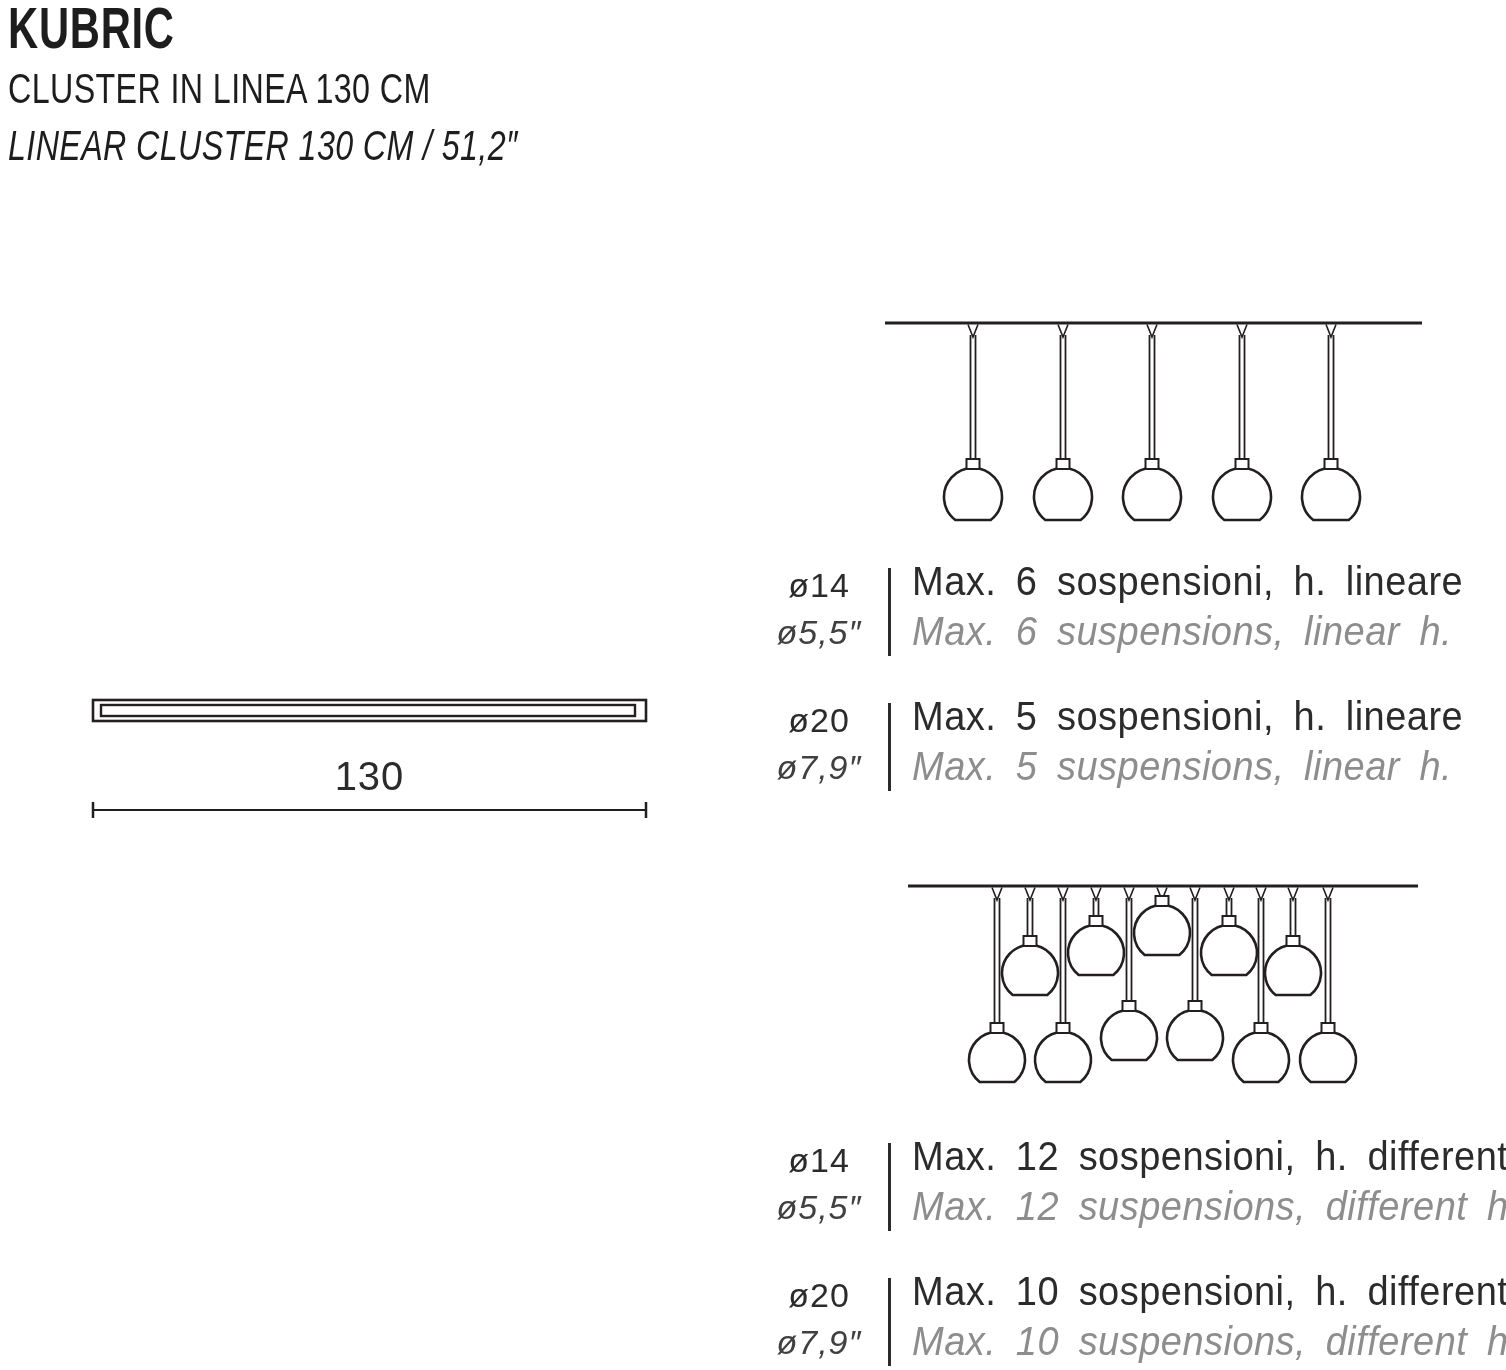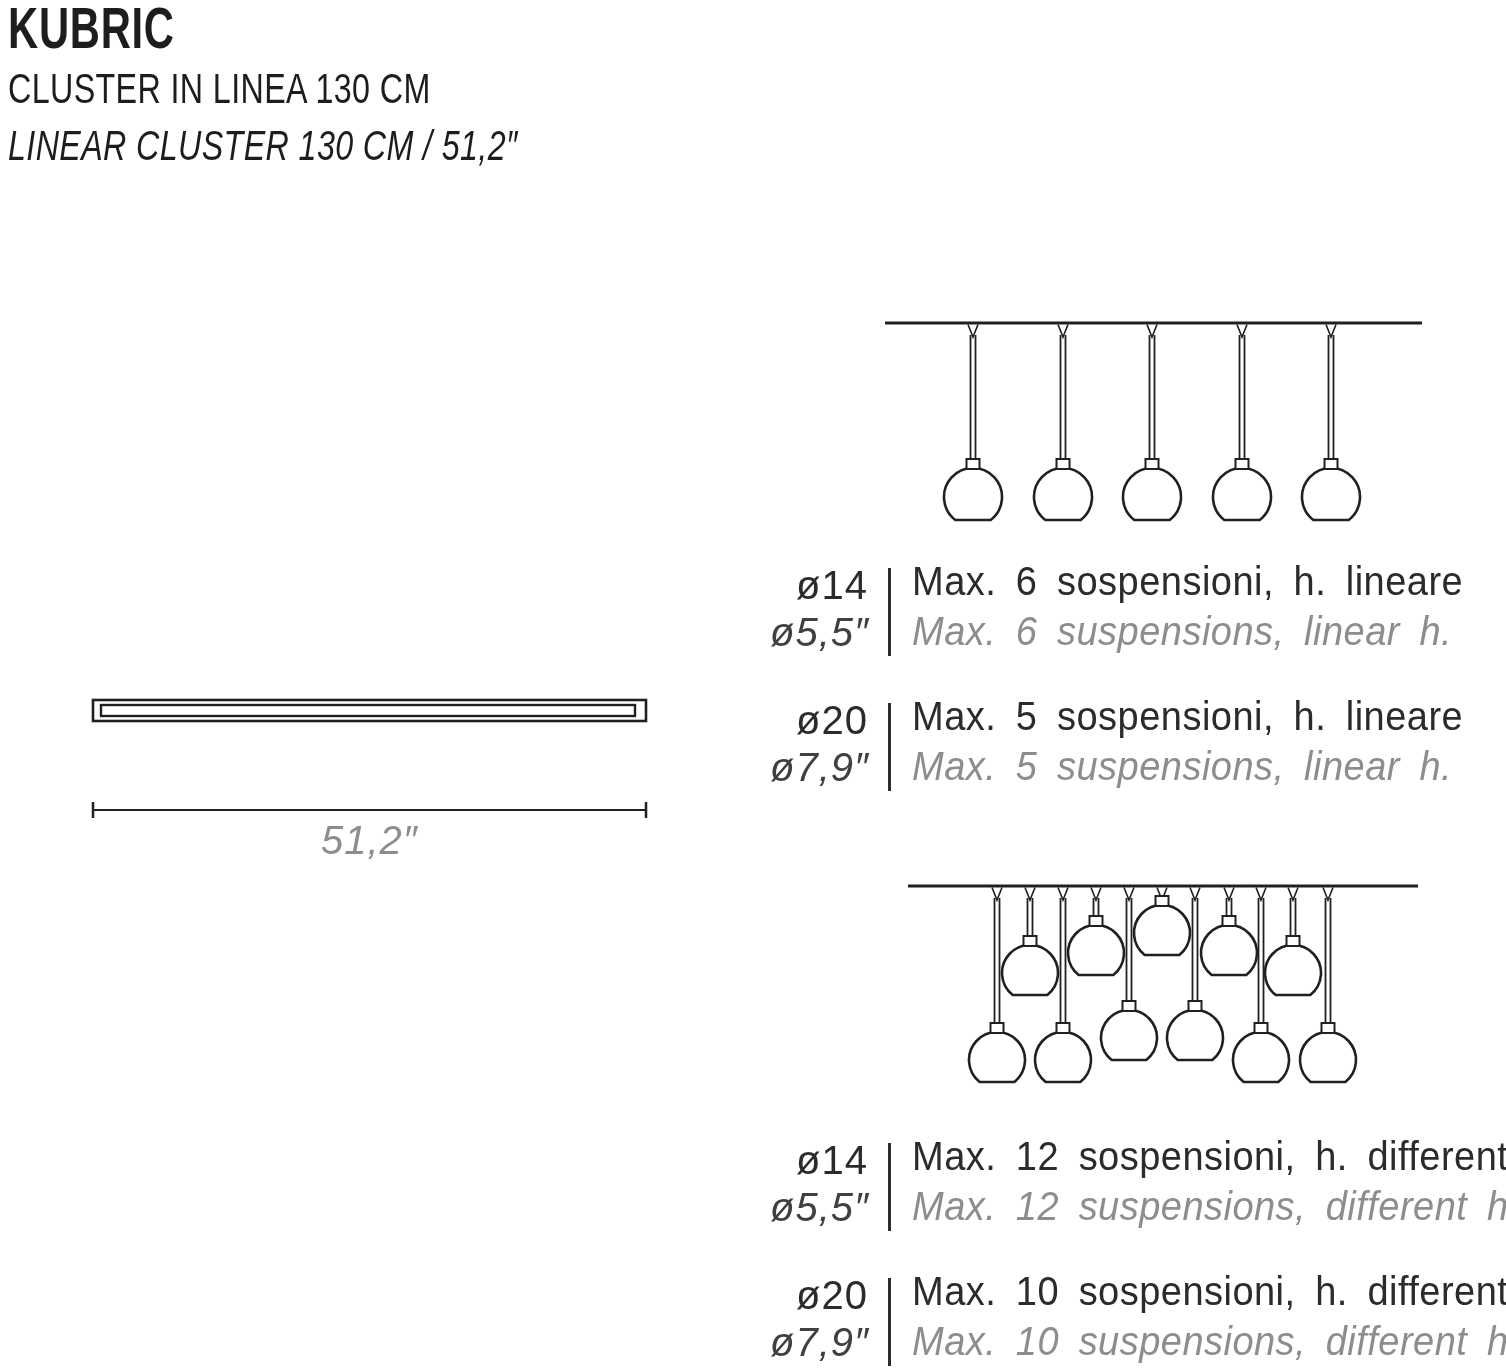--- a/index.html
+++ b/index.html
@@ -39,21 +39,21 @@
   }
   .dim-in{
     position:absolute;left:93px;top:818px;width:553px;
     text-align:center;font-size:40px;font-style:italic;color:#8d8d8d;letter-spacing:1px;
   }
 
   
   .spec-row{position:absolute;left:770px;width:734px;height:100px;}
   .dia-col{
     position:absolute;left:0;top:0;width:98px;
-    text-align:right;font-size:40px;line-height:47px;
+    text-align:center;font-size:34px;line-height:47px;
     letter-spacing:1px;
   }
   .dia-cm{display:block;color:#2b2b2b;}
   .dia-in{display:block;color:#404040;font-style:italic;}
   .divider{
     position:absolute;left:118px;top:6px;width:3px;height:88px;
     background:#2b2b2b;
   }
   .text-col{
     position:absolute;left:142px;top:-6px;
@@ -158,21 +158,21 @@
       <rect x="101" y="705" width="534" height="11" fill="#fff" stroke="#231f20" stroke-width="2.4"></rect>
       <line x1="93" y1="810" x2="646" y2="810" stroke="#231f20" stroke-width="2"></line>
       <line x1="93" y1="802" x2="93" y2="818" stroke="#231f20" stroke-width="2.5"></line>
       <line x1="646" y1="802" x2="646" y2="818" stroke="#231f20" stroke-width="2.5"></line>
     </svg>
 
   <div class="h-title">KUBRIC</div>
   <div class="h-sub">CLUSTER IN LINEA 130 CM</div>
   <div class="h-sub-en">LINEAR CLUSTER 130 CM / 51,2″</div>
 
-  <div class="dim-in">51,2″</div>
+  <div class="dim-cm">130</div>
 
   <div class="spec-row r1">
     <div class="dia-col">
       <span class="dia-cm">ø14</span>
       <span class="dia-in">ø5,5″</span>
     </div>
     <div class="divider"></div>
     <div class="text-col">
       <span class="line-it">Max. 6 sospensioni, h. lineare</span>
       <span class="line-en">Max. 6 suspensions, linear h.</span>

